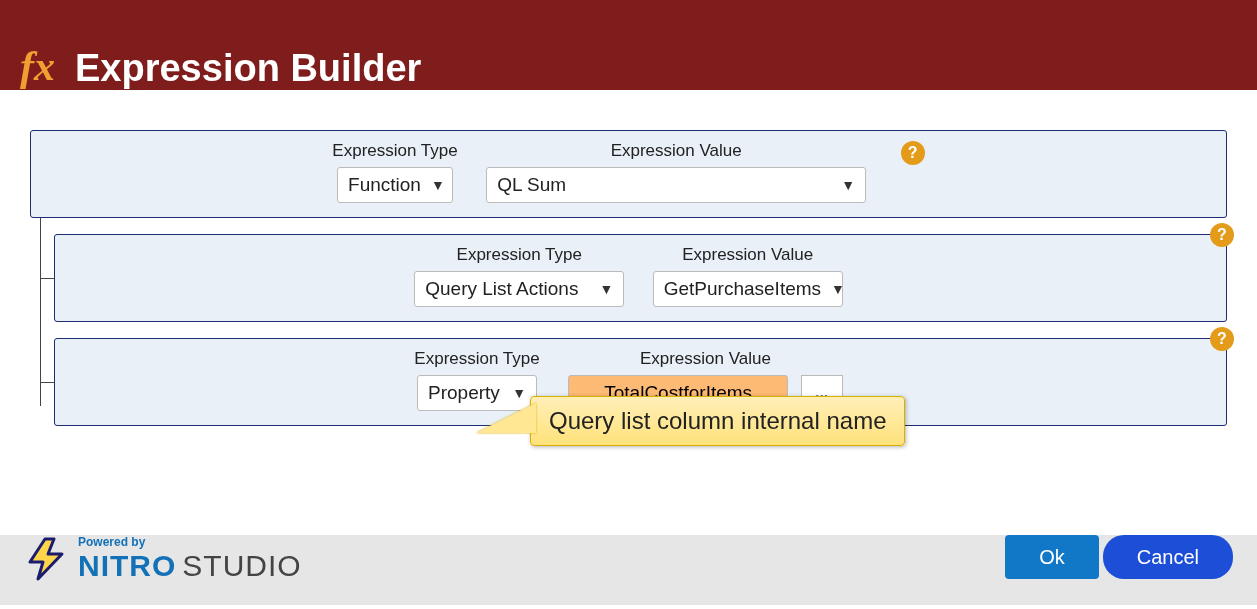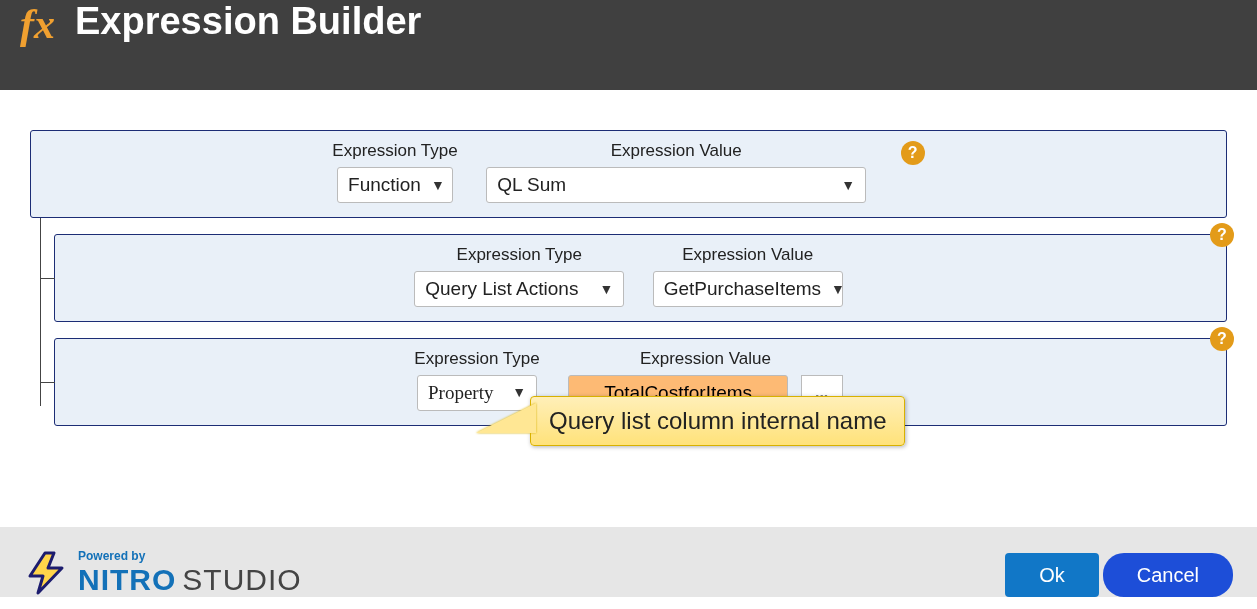--- a/index.html
+++ b/index.html
@@ -1,22 +1,22 @@
 <!DOCTYPE html>
 <html><head>
   <meta charset="utf-8">
   <style>
     * { box-sizing: border-box; margin: 0; padding: 0; }
     body { font-family: Arial, Helvetica, sans-serif; background: #fff; width: 1257px; height: 609px; overflow: hidden; position: relative; }
 
     .header {
-      background: #404040;
+      background: #7f1d1d;
       height: 90px;
       display: flex;
-      align-items: flex-start;
+      align-items: flex-end;
       padding: 0 20px;
     }
     .fx-icon {
       font-size: 42px;
       font-style: italic;
       color: #f0a030;
       font-family: Georgia, 'Times New Roman', serif;
       font-weight: 600;
       margin-right: 20px;
     }
@@ -85,21 +85,21 @@
       color: #222;
       cursor: pointer;
     }
     .select-text { margin-right: 10px; }
     .chev { font-size: 14px; color: #333; }
 
     .w130 { width: 116px; justify-content: space-between; }
     .w380 { width: 380px; justify-content: space-between; gap: 12px; }
     .w200 { width: 210px; justify-content: space-between; }
     .w190 { width: 190px; justify-content: space-between; }
-    .w120 { width: 120px; justify-content: space-between; font-family: Liberation Serif, serif; }
+    .w120 { width: 120px; justify-content: space-between; }
     .input-text {
       display: inline-block;
       background: #fdba74;
       border: 1px solid #bbb;
       border-radius: 3px;
       height: 36px;
       padding: 0 10px;
       font-size: 19px;
       width: 220px;
       line-height: 34px;
@@ -151,25 +151,25 @@
       border-top: 30px solid transparent;
       border-bottom: 0 solid transparent;
       left: -55px;
       top: 6px;
       filter: drop-shadow(0 0 1px #d8b100);
     }
 
     .footer {
       position: absolute;
       left: 0; right: 0;
-      bottom: 12px;
+      bottom: 4px;
       height: 70px;
       background: #e6e6e6;
       display: flex;
-      align-items: flex-end;
+      align-items: flex-start;
       padding: 0 24px;
       justify-content: space-between;
     }
     .logo-wrap { display: flex; align-items: center; }
     .bolt {
       width: 46px; height: 46px; position: relative; margin-right: 8px;
     }
     .logo-text { display: flex; flex-direction: column; }
     .powered { font-size: 12px; color: #1371b8; font-weight: 700; }
     .nitro-line { display: flex; align-items: baseline; }

